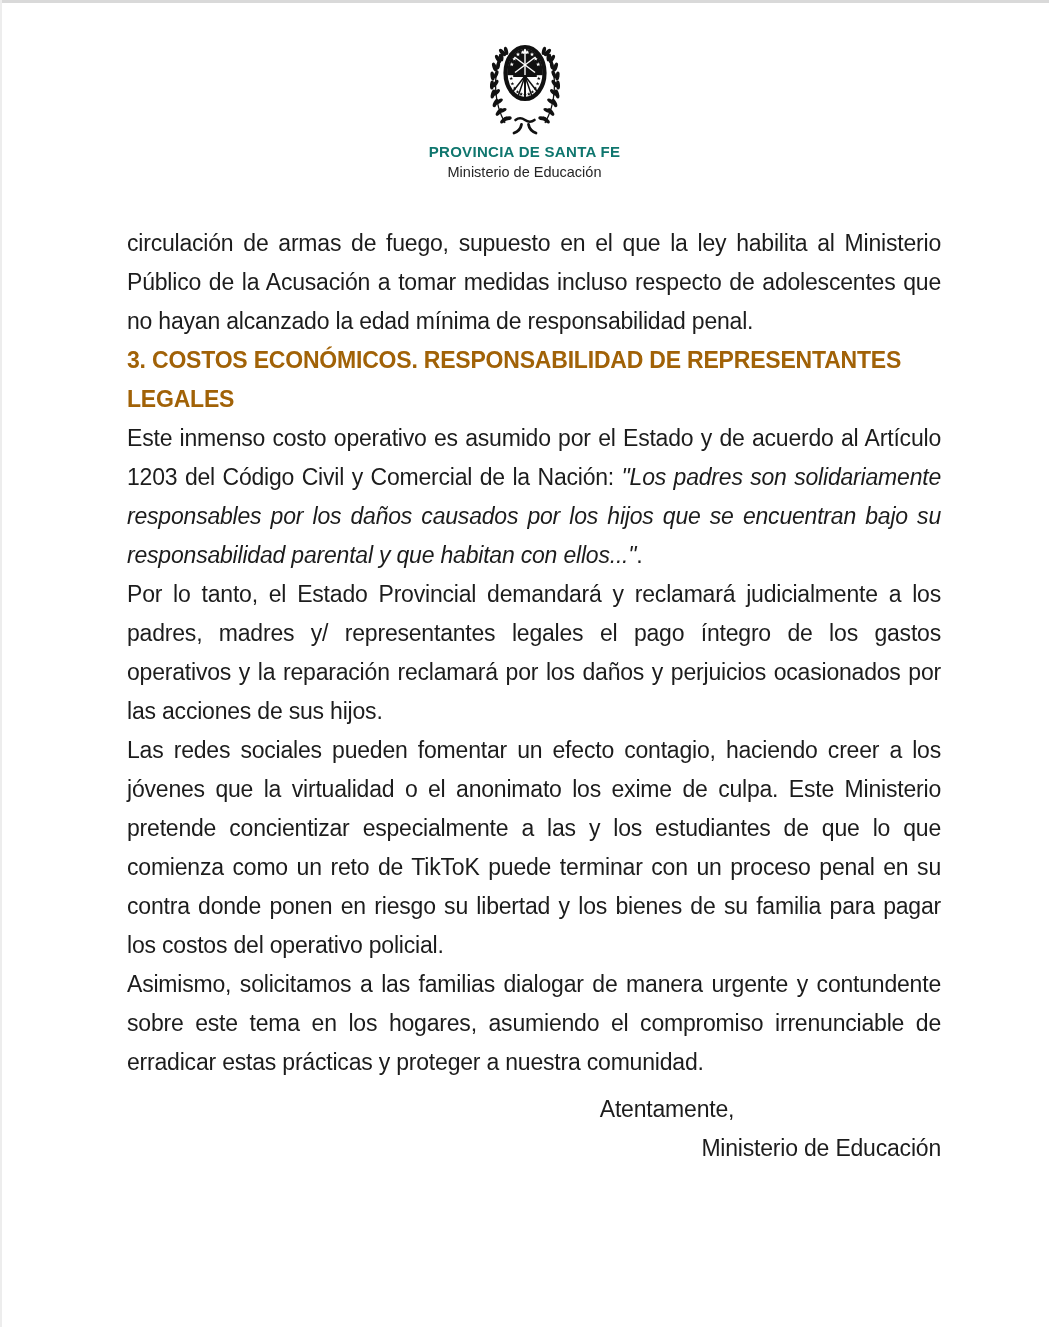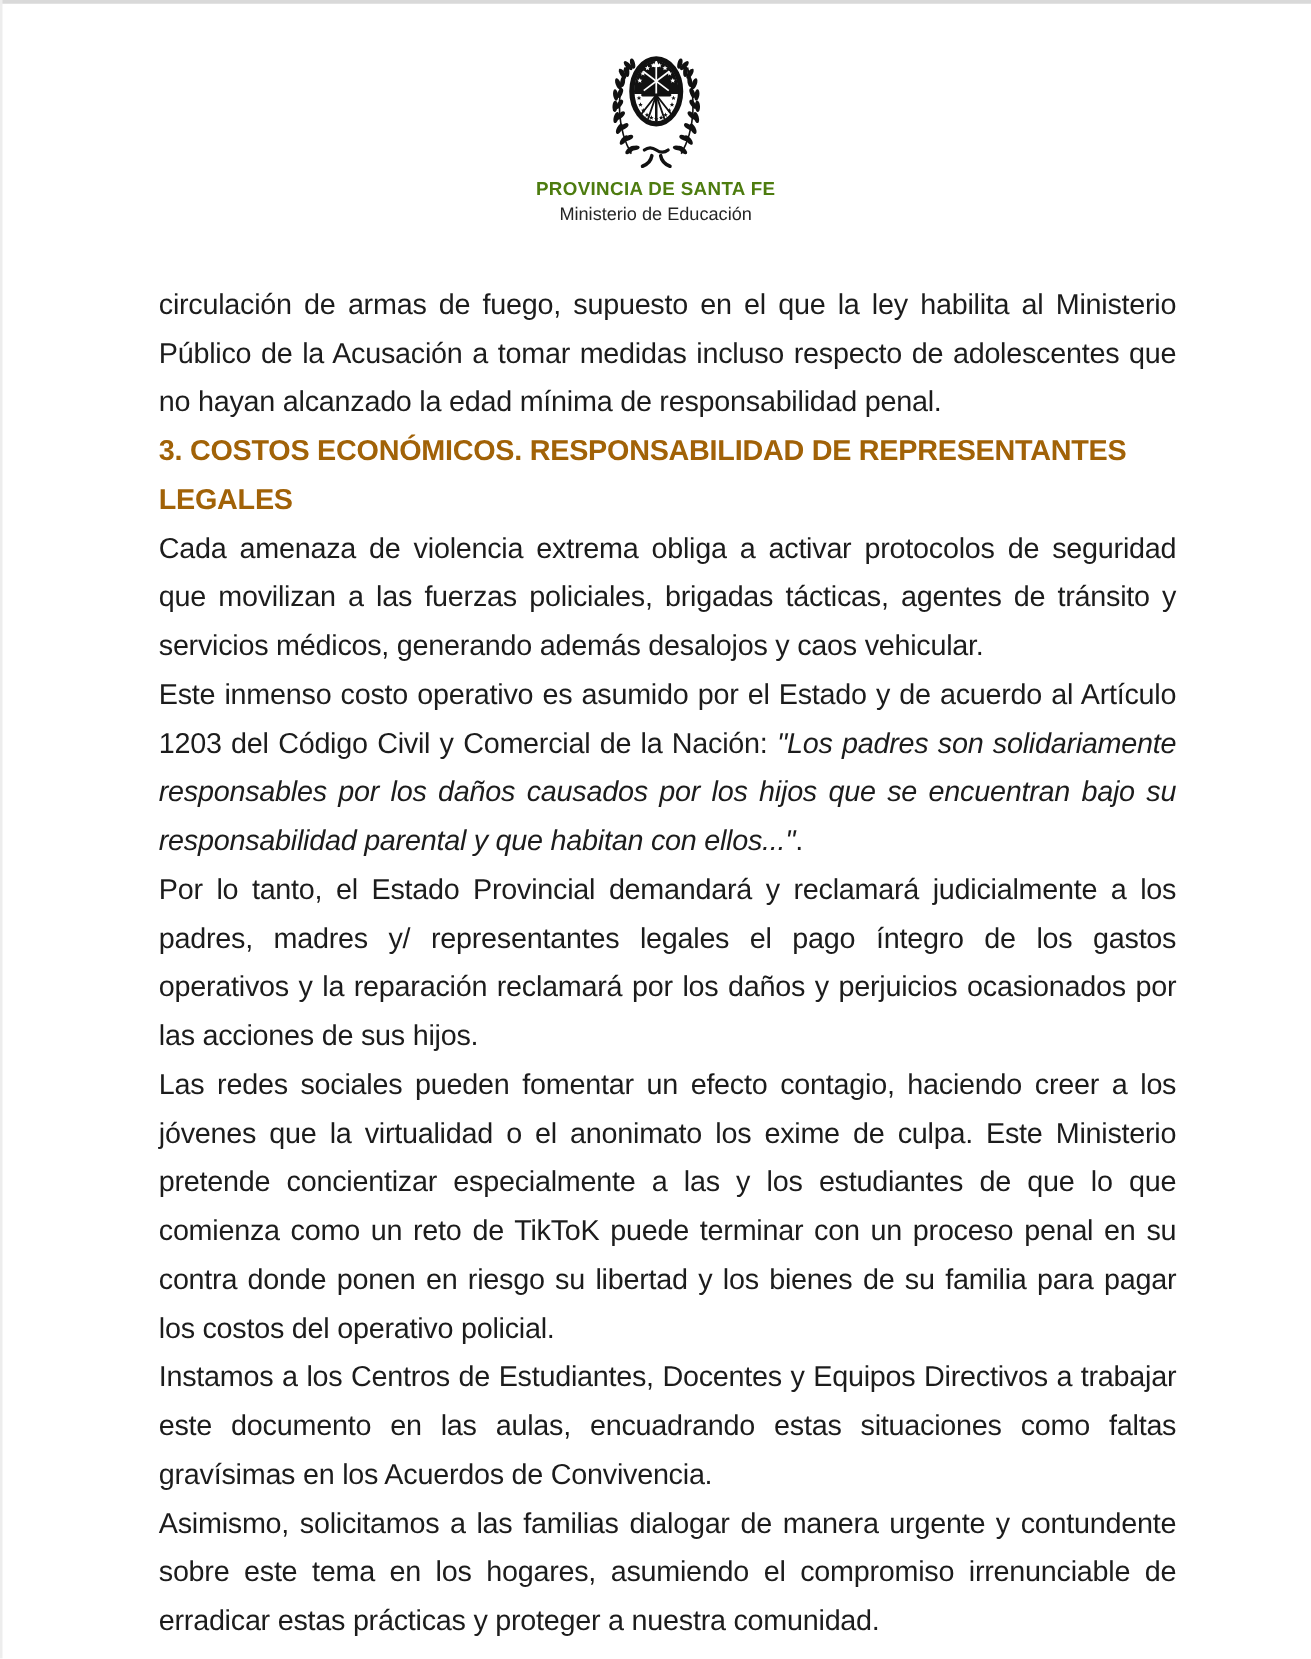--- a/index.html
+++ b/index.html
@@ -23,21 +23,21 @@
   .doc-header {
     padding-top: 36px;
     text-align: center;
   }
   .logo-wrap { line-height: 0; }
   .org-name {
     margin-top: 5px;
     font-size: 15px;
     font-weight: 700;
     letter-spacing: 0.3px;
-    color: #4d7c0f;
+    color: #0f766e;
   }
   .dept-name {
     margin-top: 4px;
     font-size: 14.5px;
     color: #252525;
   }
   .doc-body {
     width: 814px;
     margin: 44px 0 0 127px;
     font-size: 23px;
@@ -158,30 +158,28 @@
     </div>
     <div class="org-name">PROVINCIA DE SANTA FE</div>
     <div class="dept-name">Ministerio de Educación</div>
   </header>
 
   <main class="doc-body">
     <p>circulación de armas de fuego, supuesto en el que la ley habilita al Ministerio Público de la Acusación a tomar medidas incluso respecto de adolescentes que no hayan alcanzado la edad mínima de responsabilidad penal.</p>
 
     <p class="heading">3. COSTOS ECONÓMICOS. RESPONSABILIDAD DE REPRESENTANTES LEGALES</p>
 
-    <p>Cada amenaza de violencia extrema obliga a activar protocolos de seguridad que movilizan a las fuerzas policiales, brigadas tácticas, agentes de tránsito y servicios médicos, generando además desalojos y caos vehicular.</p>
 
     <p><span>Este inmenso costo operativo es asumido por el Estado y de acuerdo al Artículo 1203 del Código Civil y Comercial de la Nación: </span><span class="quote">"Los padres son solidariamente responsables por los daños causados por los hijos que se encuentran bajo su responsabilidad parental y que habitan con ellos..."</span><span>.</span></p>
 
     <p>Por lo tanto, el Estado Provincial demandará y reclamará judicialmente a los padres, madres y/ representantes legales el pago íntegro de los gastos operativos y la reparación reclamará por los daños y perjuicios ocasionados por las acciones de sus hijos.</p>
 
 
     <p>Las redes sociales pueden fomentar un efecto contagio, haciendo creer a los jóvenes que la virtualidad o el anonimato los exime de culpa. Este Ministerio pretende concientizar especialmente a las y los estudiantes de que lo que comienza como un reto de TikToK puede terminar con un proceso penal en su contra donde ponen en riesgo su libertad y los bienes de su familia para pagar los costos del operativo policial.</p>
 
-    <p>Instamos a los Centros de Estudiantes, Docentes y Equipos Directivos a trabajar este documento en las aulas, encuadrando estas situaciones como faltas gravísimas en los Acuerdos de Convivencia.</p>
 
     <p>Asimismo, solicitamos a las familias dialogar de manera urgente y contundente sobre este tema en los hogares, asumiendo el compromiso irrenunciable de erradicar estas prácticas y proteger a nuestra comunidad.</p>
 
     <p class="salutation">Atentamente,</p>
 
     <p class="signature">Ministerio de Educación</p>
   </main>
 </div>
 
 </body></html>

